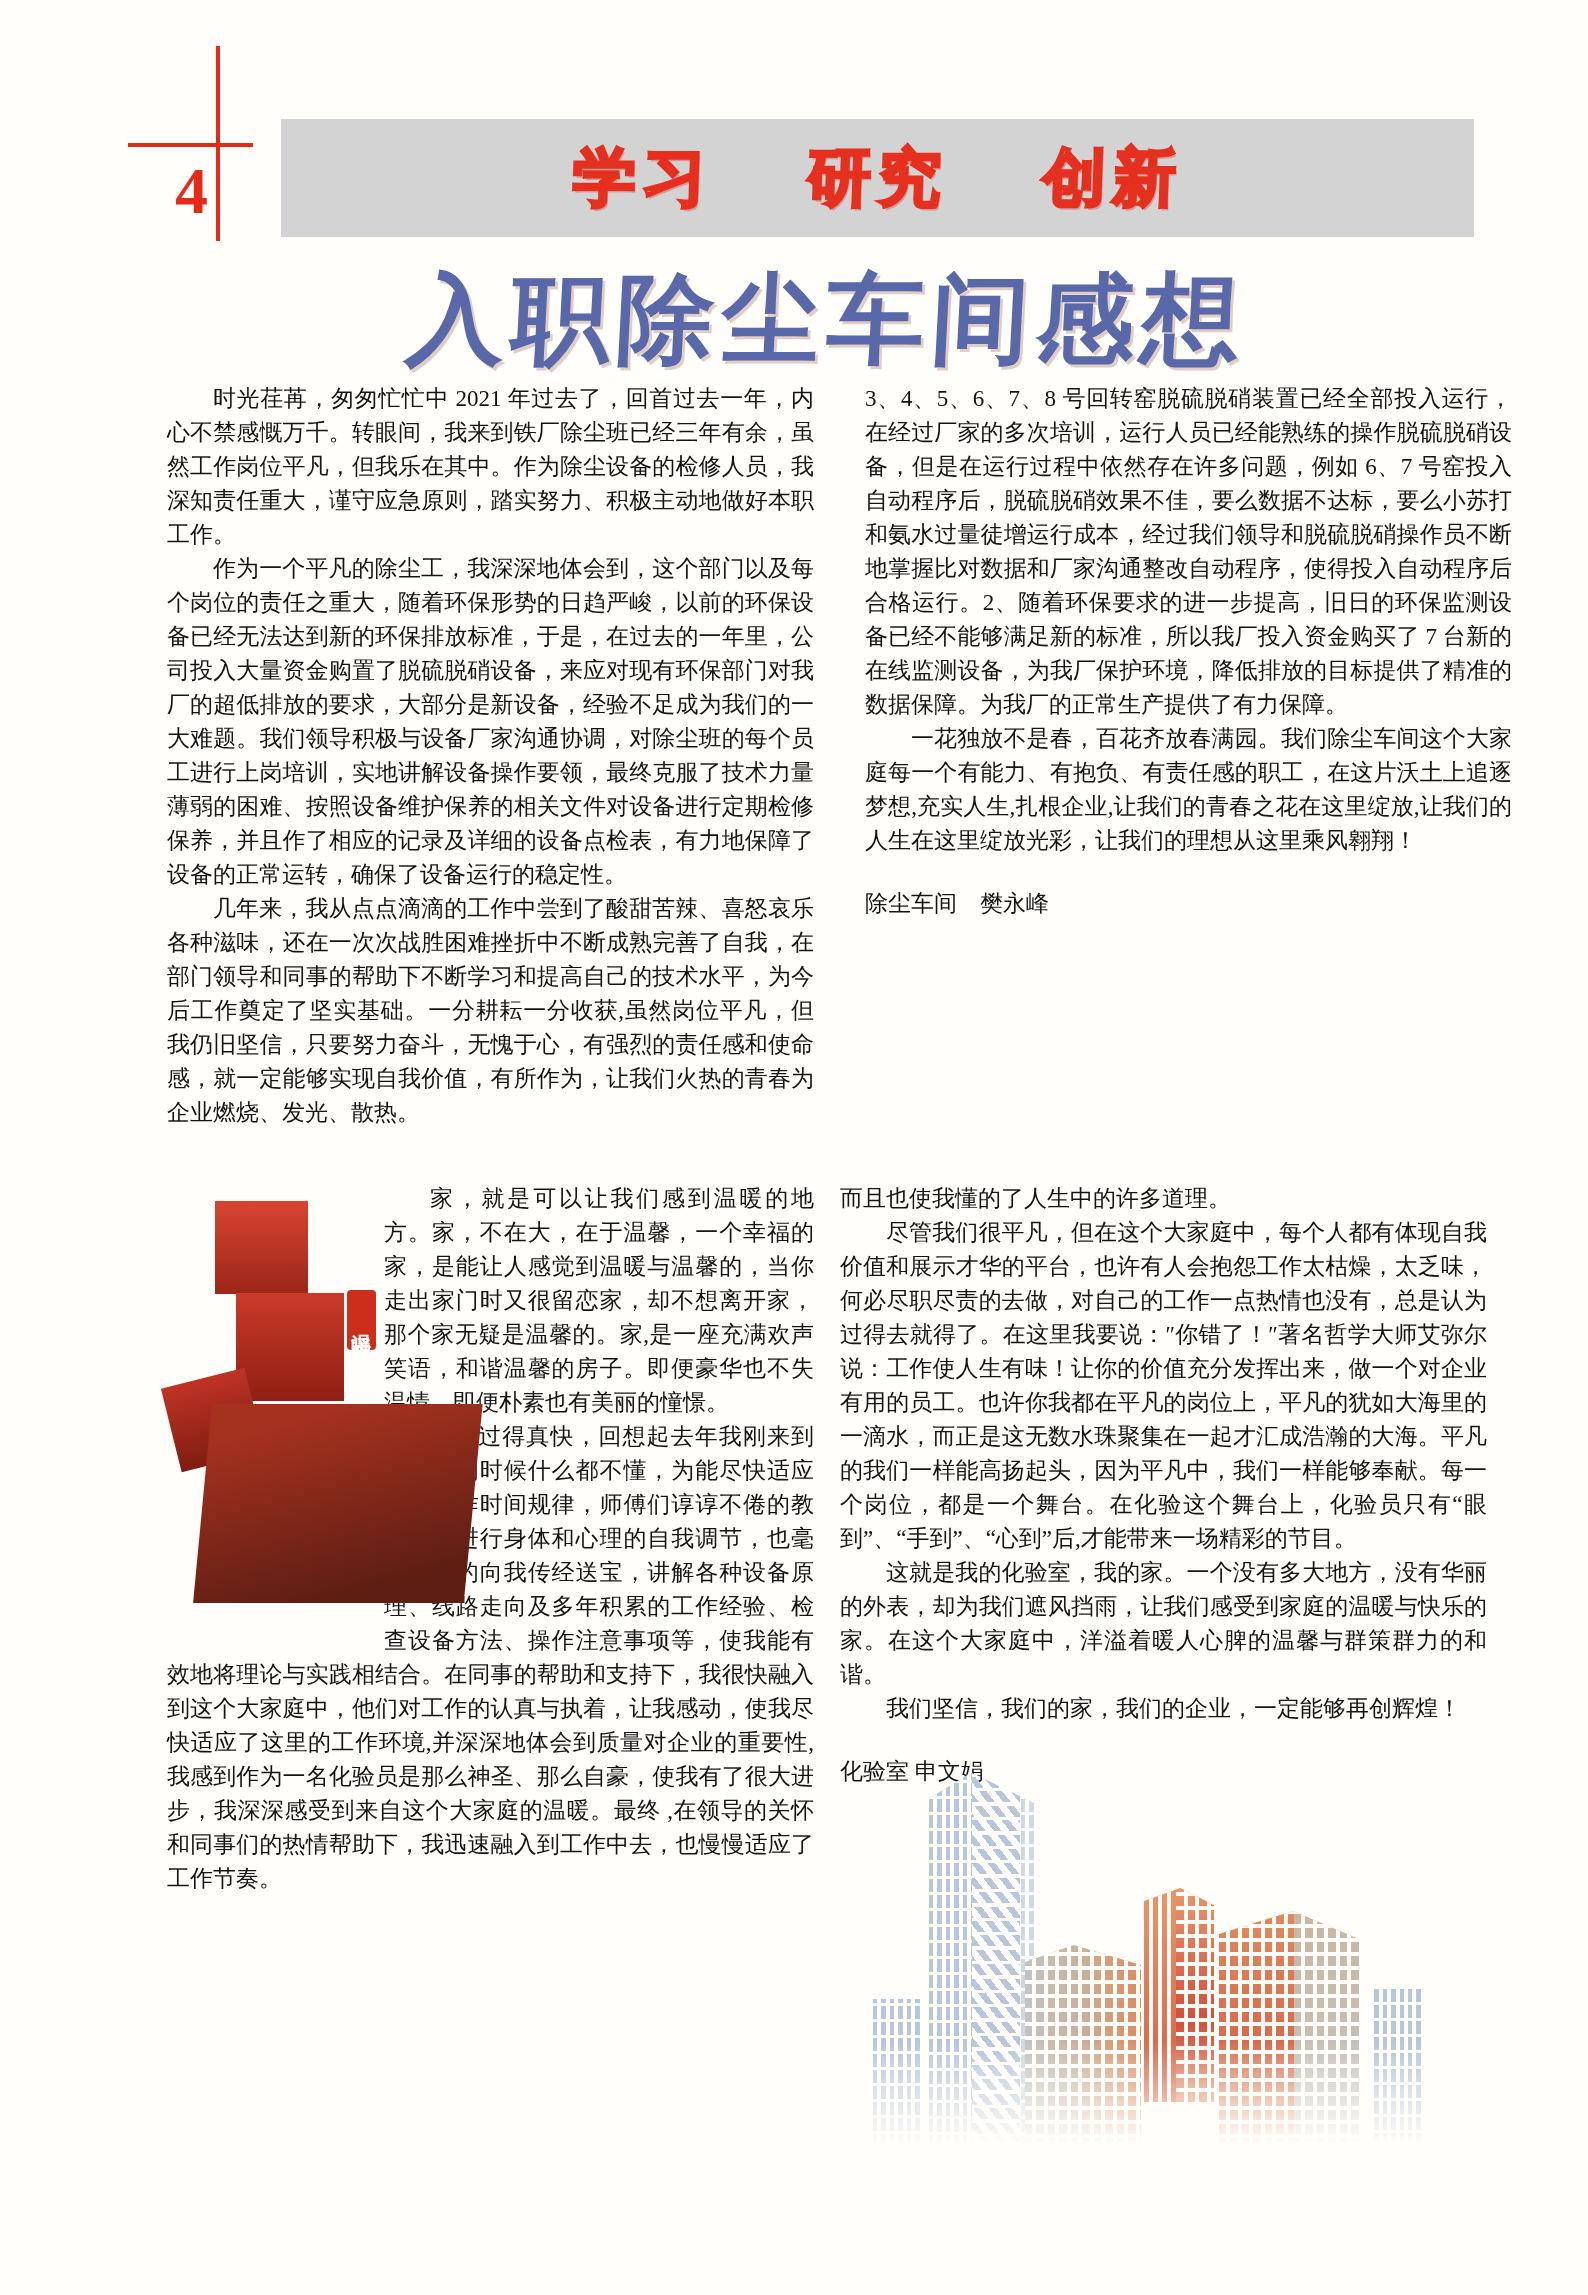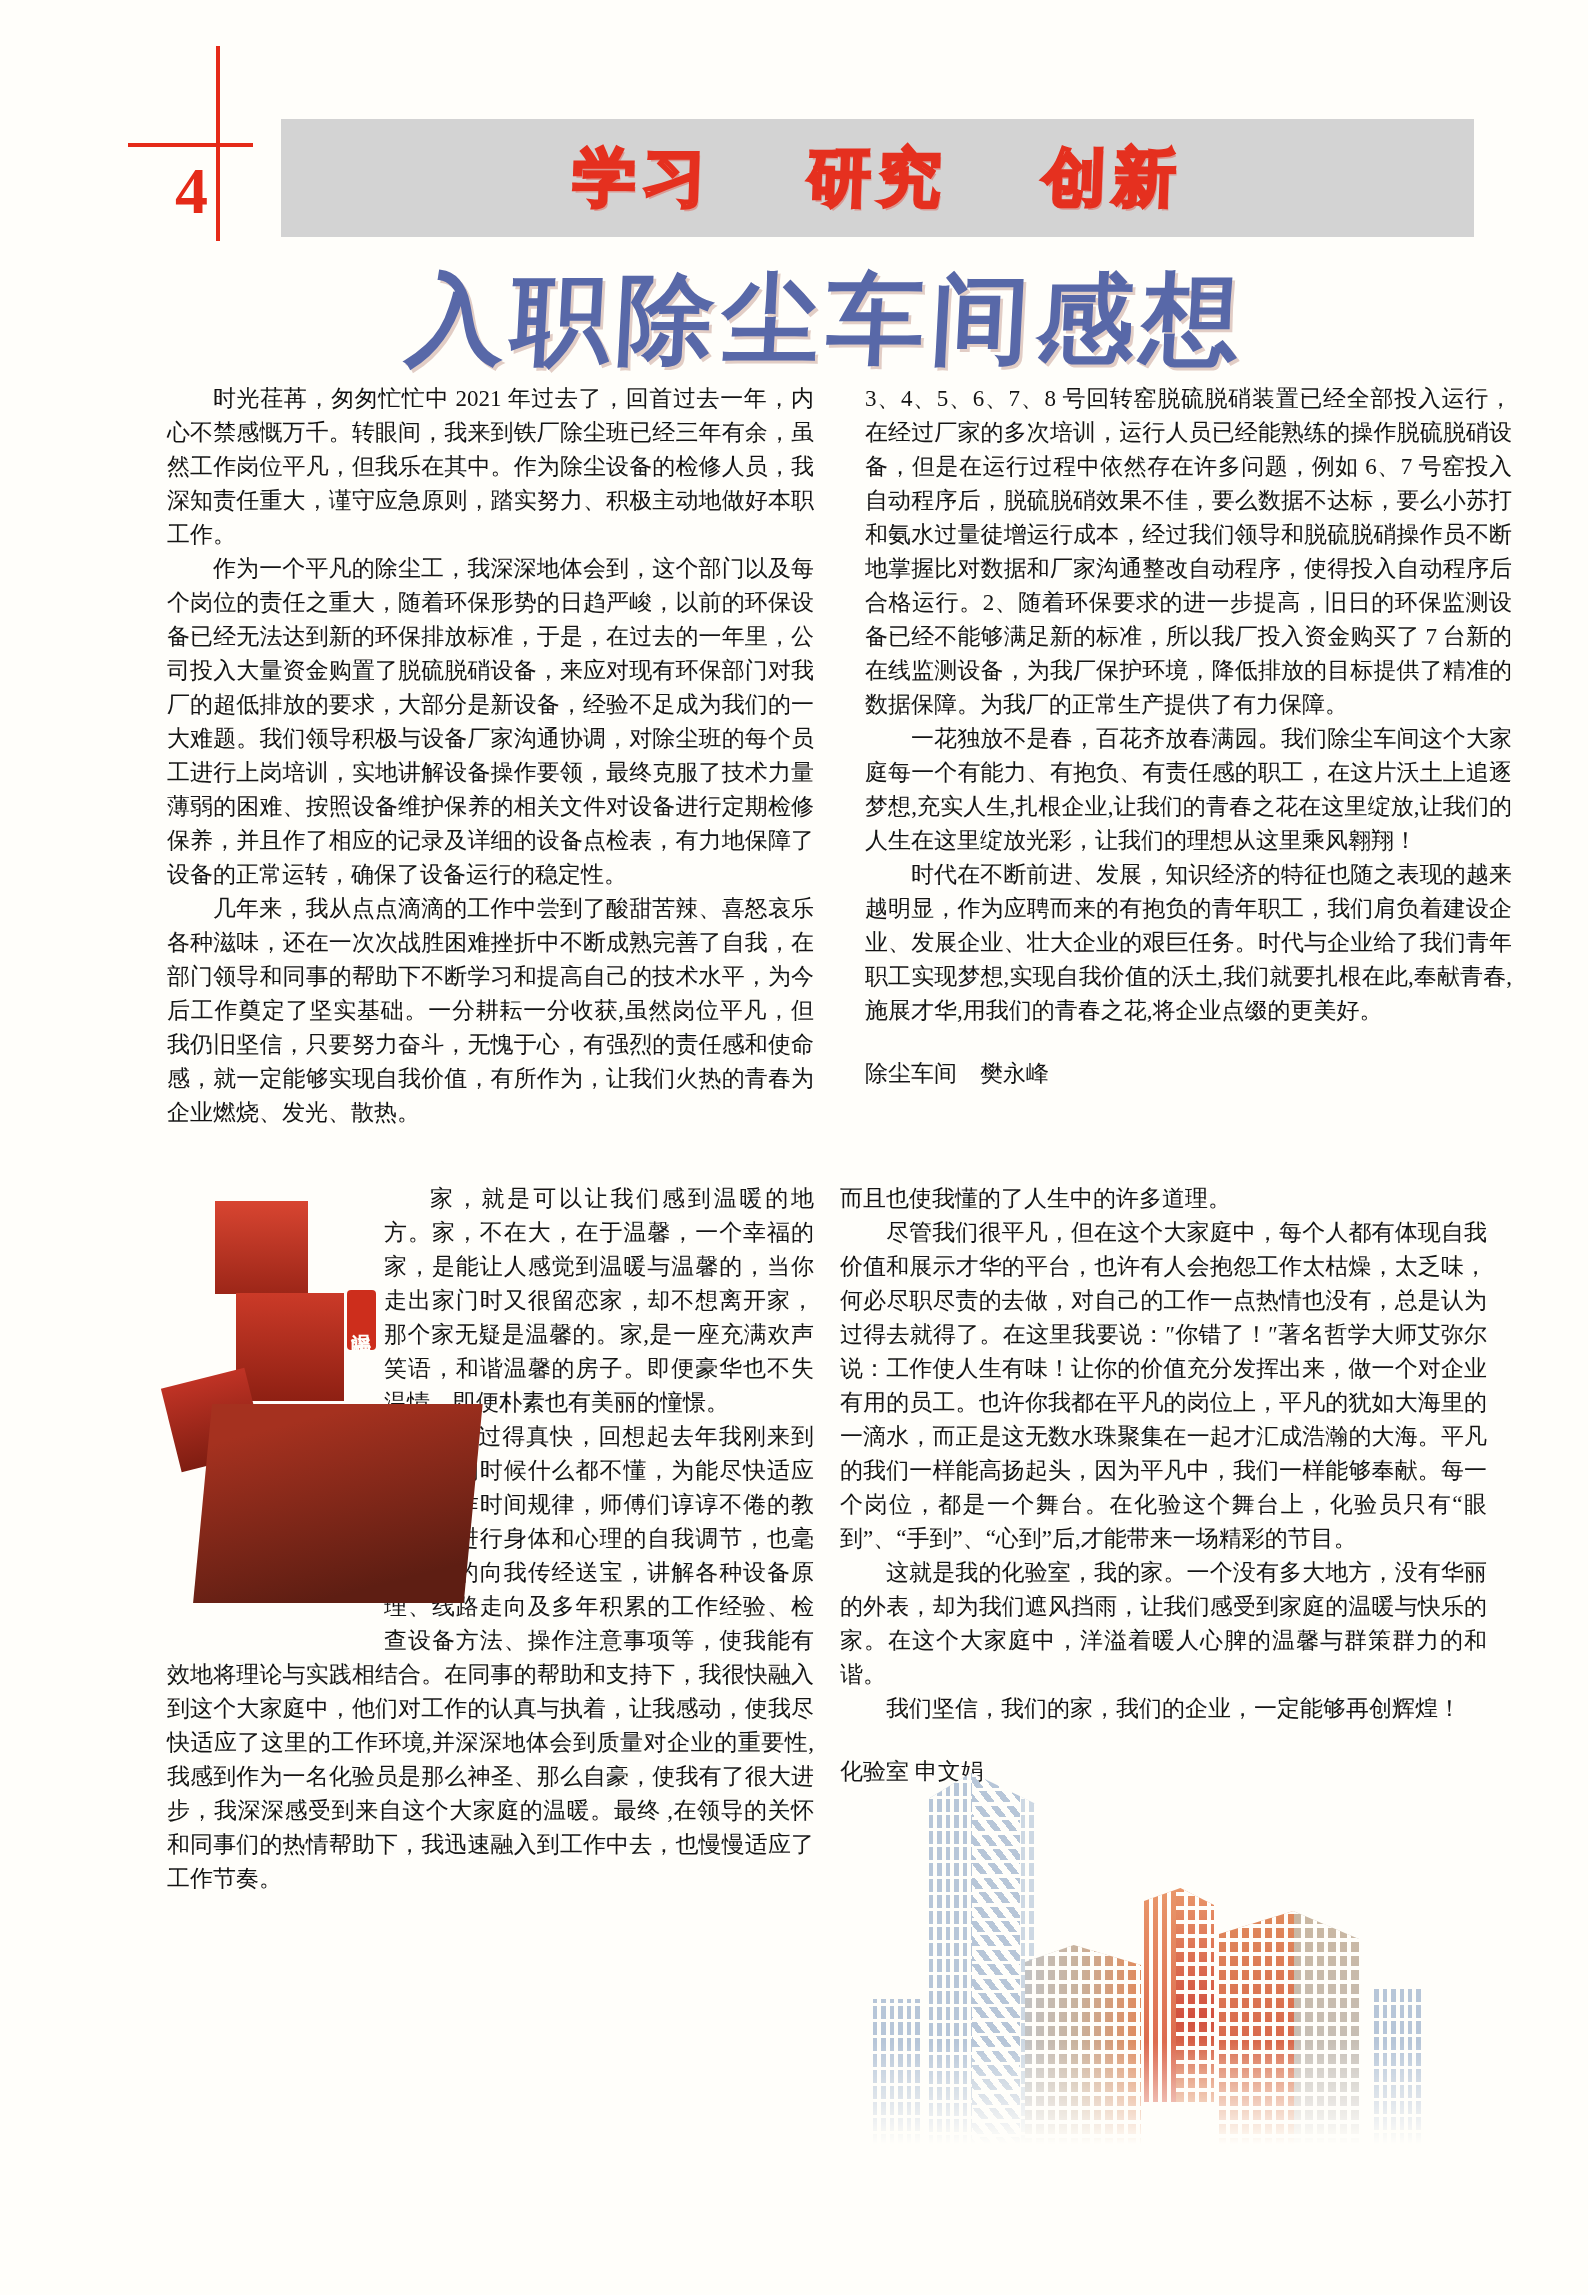--- a/index.html
+++ b/index.html
@@ -151,21 +151,20 @@
 
   <div id="a1-left" class="col">
     <p class="indent">时光荏苒，匆匆忙忙中 2021 年过去了，回首过去一年，内心不禁感慨万千。转眼间，我来到铁厂除尘班已经三年有余，虽然工作岗位平凡，但我乐在其中。作为除尘设备的检修人员，我深知责任重大，谨守应急原则，踏实努力、积极主动地做好本职工作。</p>
     <p class="indent">作为一个平凡的除尘工，我深深地体会到，这个部门以及每个岗位的责任之重大，随着环保形势的日趋严峻，以前的环保设备已经无法达到新的环保排放标准，于是，在过去的一年里，公司投入大量资金购置了脱硫脱硝设备，来应对现有环保部门对我厂的超低排放的要求，大部分是新设备，经验不足成为我们的一大难题。我们领导积极与设备厂家沟通协调，对除尘班的每个员工进行上岗培训，实地讲解设备操作要领，最终克服了技术力量薄弱的困难、按照设备维护保养的相关文件对设备进行定期检修保养，并且作了相应的记录及详细的设备点检表，有力地保障了设备的正常运转，确保了设备运行的稳定性。</p>
     <p class="indent">几年来，我从点点滴滴的工作中尝到了酸甜苦辣、喜怒哀乐各种滋味，还在一次次战胜困难挫折中不断成熟完善了自我，在部门领导和同事的帮助下不断学习和提高自己的技术水平，为今后工作奠定了坚实基础。一分耕耘一分收获,虽然岗位平凡，但我仍旧坚信，只要努力奋斗，无愧于心，有强烈的责任感和使命感，就一定能够实现自我价值，有所作为，让我们火热的青春为企业燃烧、发光、散热。</p>
   </div>
 
   <div id="a1-right" class="col">
     <p>3、4、5、6、7、8 号回转窑脱硫脱硝装置已经全部投入运行，在经过厂家的多次培训，运行人员已经能熟练的操作脱硫脱硝设备，但是在运行过程中依然存在许多问题，例如 6、7 号窑投入自动程序后，脱硫脱硝效果不佳，要么数据不达标，要么小苏打和氨水过量徒增运行成本，经过我们领导和脱硫脱硝操作员不断地掌握比对数据和厂家沟通整改自动程序，使得投入自动程序后合格运行。2、随着环保要求的进一步提高，旧日的环保监测设备已经不能够满足新的标准，所以我厂投入资金购买了 7 台新的在线监测设备，为我厂保护环境，降低排放的目标提供了精准的数据保障。为我厂的正常生产提供了有力保障。</p>
     <p class="indent">一花独放不是春，百花齐放春满园。我们除尘车间这个大家庭每一个有能力、有抱负、有责任感的职工，在这片沃土上追逐梦想,充实人生,扎根企业,让我们的青春之花在这里绽放,让我们的人生在这里绽放光彩，让我们的理想从这里乘风翱翔！</p>
-    <p class="indent">时代在不断前进、发展，知识经济的特征也随之表现的越来越明显，作为应聘而来的有抱负的青年职工，我们肩负着建设企业、发展企业、壮大企业的艰巨任务。时代与企业给了我们青年职工实现梦想,实现自我价值的沃土,我们就要扎根在此,奉献青春,施展才华,用我们的青春之花,将企业点缀的更美好。</p>
     <p class="signature">除尘车间　樊永峰</p>
   </div>
 
   <div id="a2-left" class="col">
     <div class="cg-float">
       <span class="cg-char cg-wen">温</span>
       <span class="cg-char cg-nuan">暖</span>
       <span class="cg-char cg-de">的</span>
       <span class="cg-char cg-jia">家</span>
       <span class="cg-seal">温暖</span>

